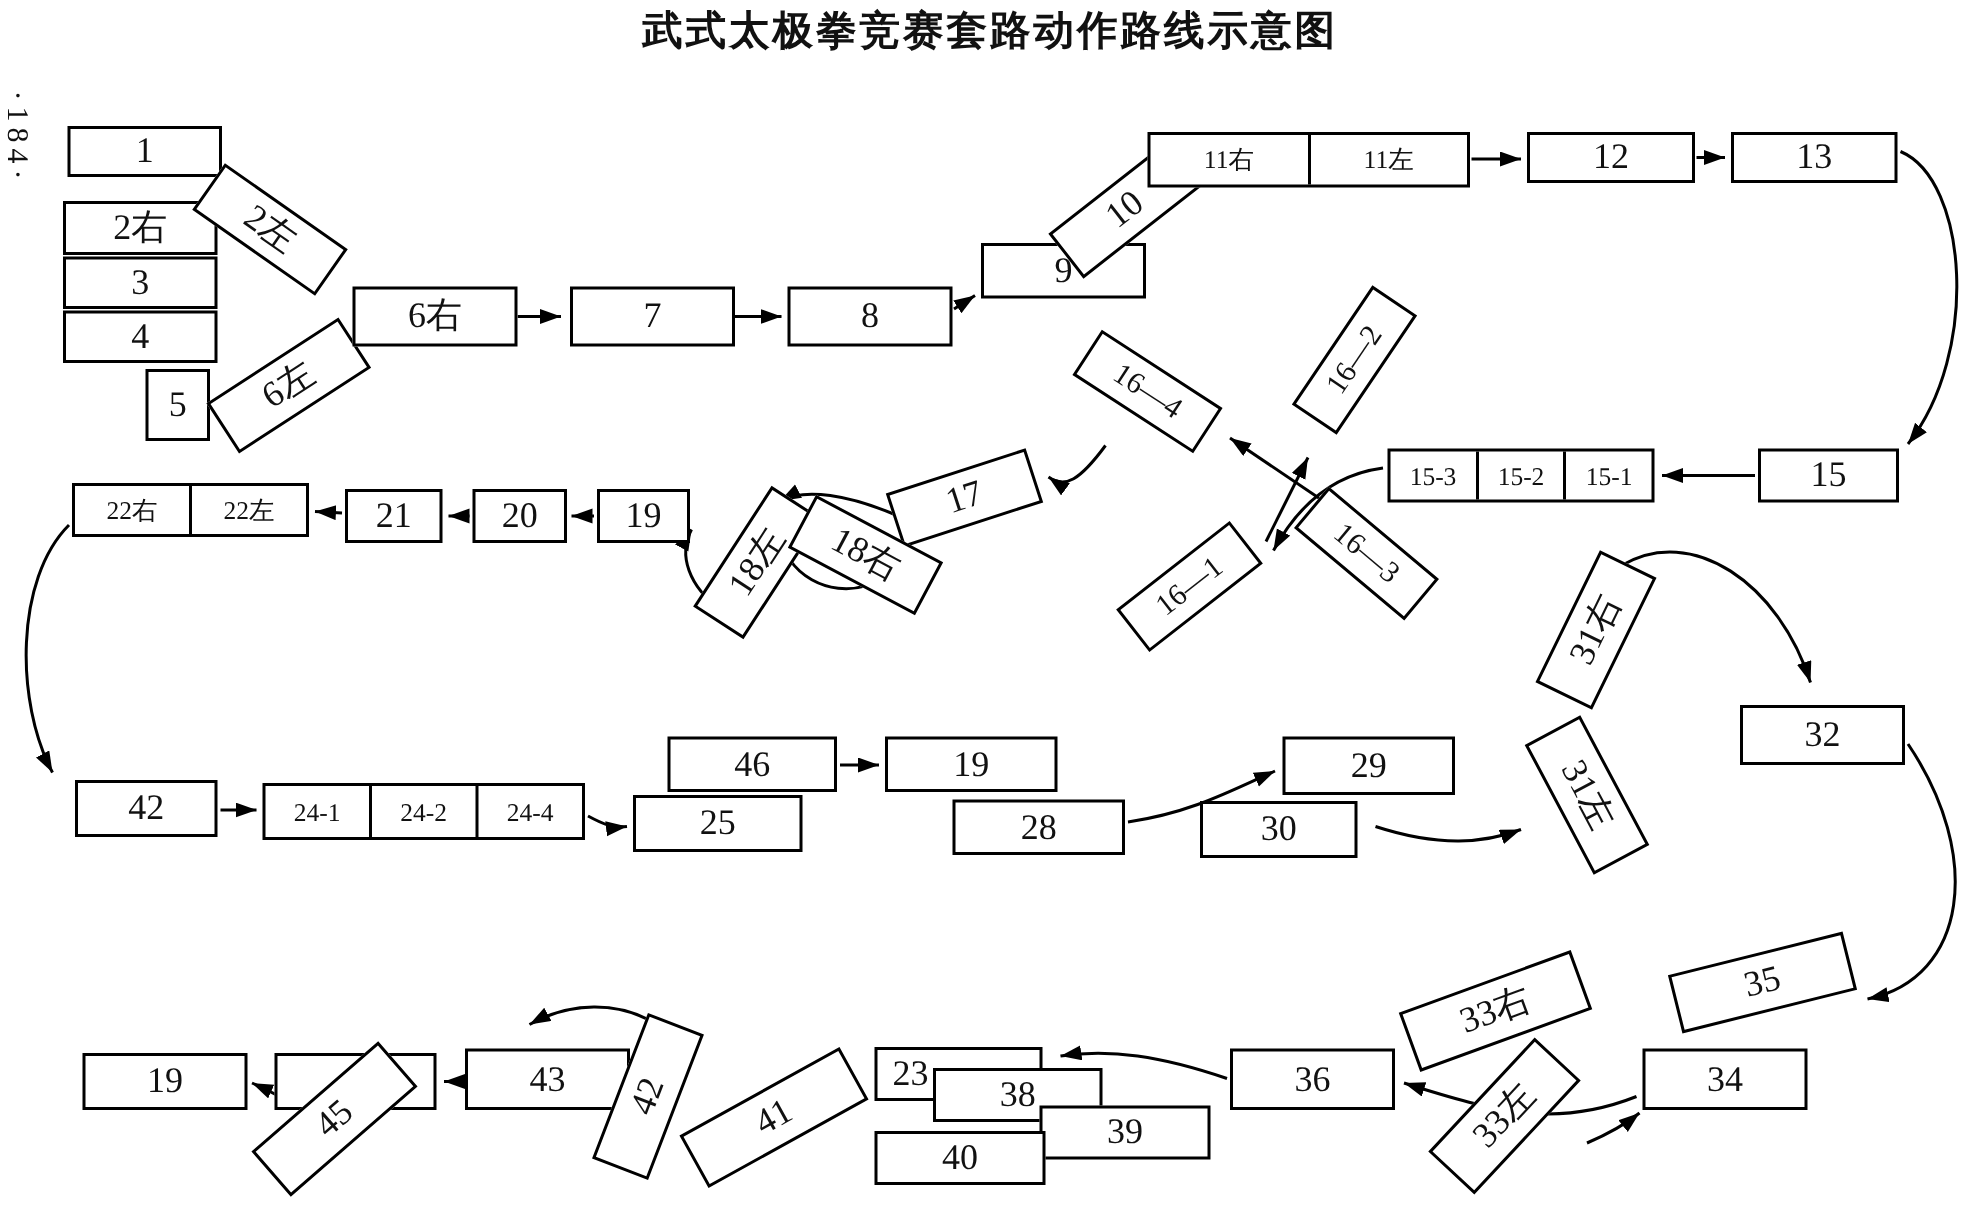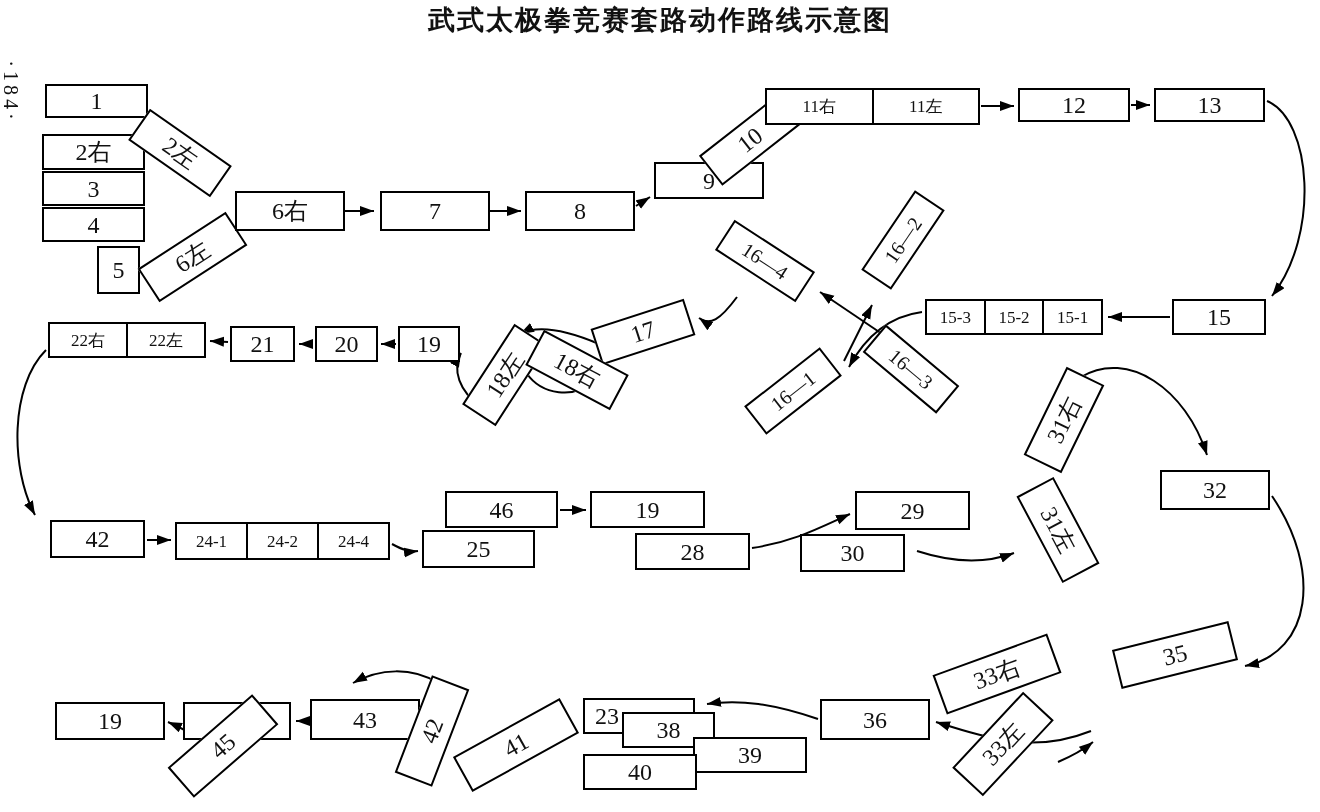--- a/index.html
+++ b/index.html
@@ -198,27 +198,30 @@
     </div>
   <div class="box" style="left:936px;top:653px;width:122px;height:42px;transform:rotate(-20deg)">
       <span>33右</span>
     </div>
   <div class="box" style="left:951px;top:723px;width:104px;height:42px;transform:rotate(-47deg)">
       <span>33左</span>
     </div>
   <div class="box" style="left:1115px;top:635px;width:120px;height:40px;transform:rotate(-14deg)">
       <span>35</span>
     </div>
+  <div class="box" style="left:1095px;top:699px;width:110px;height:41px">
+      <span>34</span>
+    </div>
   <div class="box" style="left:820px;top:699px;width:110px;height:41px">
       <span>36</span>
     </div>
   <div class="box al" style="left:583px;top:698px;width:112px;height:36px">
       <span>23</span>
     </div>
-  <div class="box" style="left:622px;top:712px;width:93px;height:36px">
+  <div class="box" style="left:622px;top:712px;width:113px;height:36px">
       <span>38</span>
     </div>
   <div class="box" style="left:693px;top:737px;width:114px;height:36px">
       <span>39</span>
     </div>
   <div class="box" style="left:583px;top:754px;width:114px;height:36px">
       <span>40</span>
     </div>
   <div class="box" style="left:455px;top:725px;width:122px;height:40px;transform:rotate(-29deg)">
       <span>41</span>

